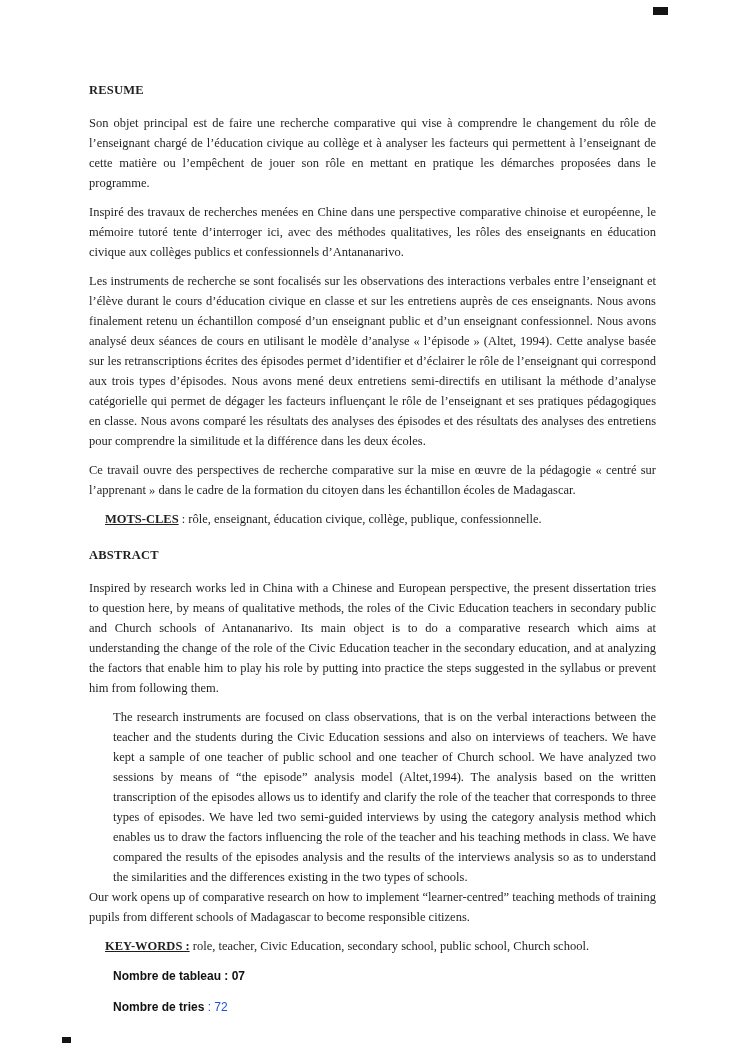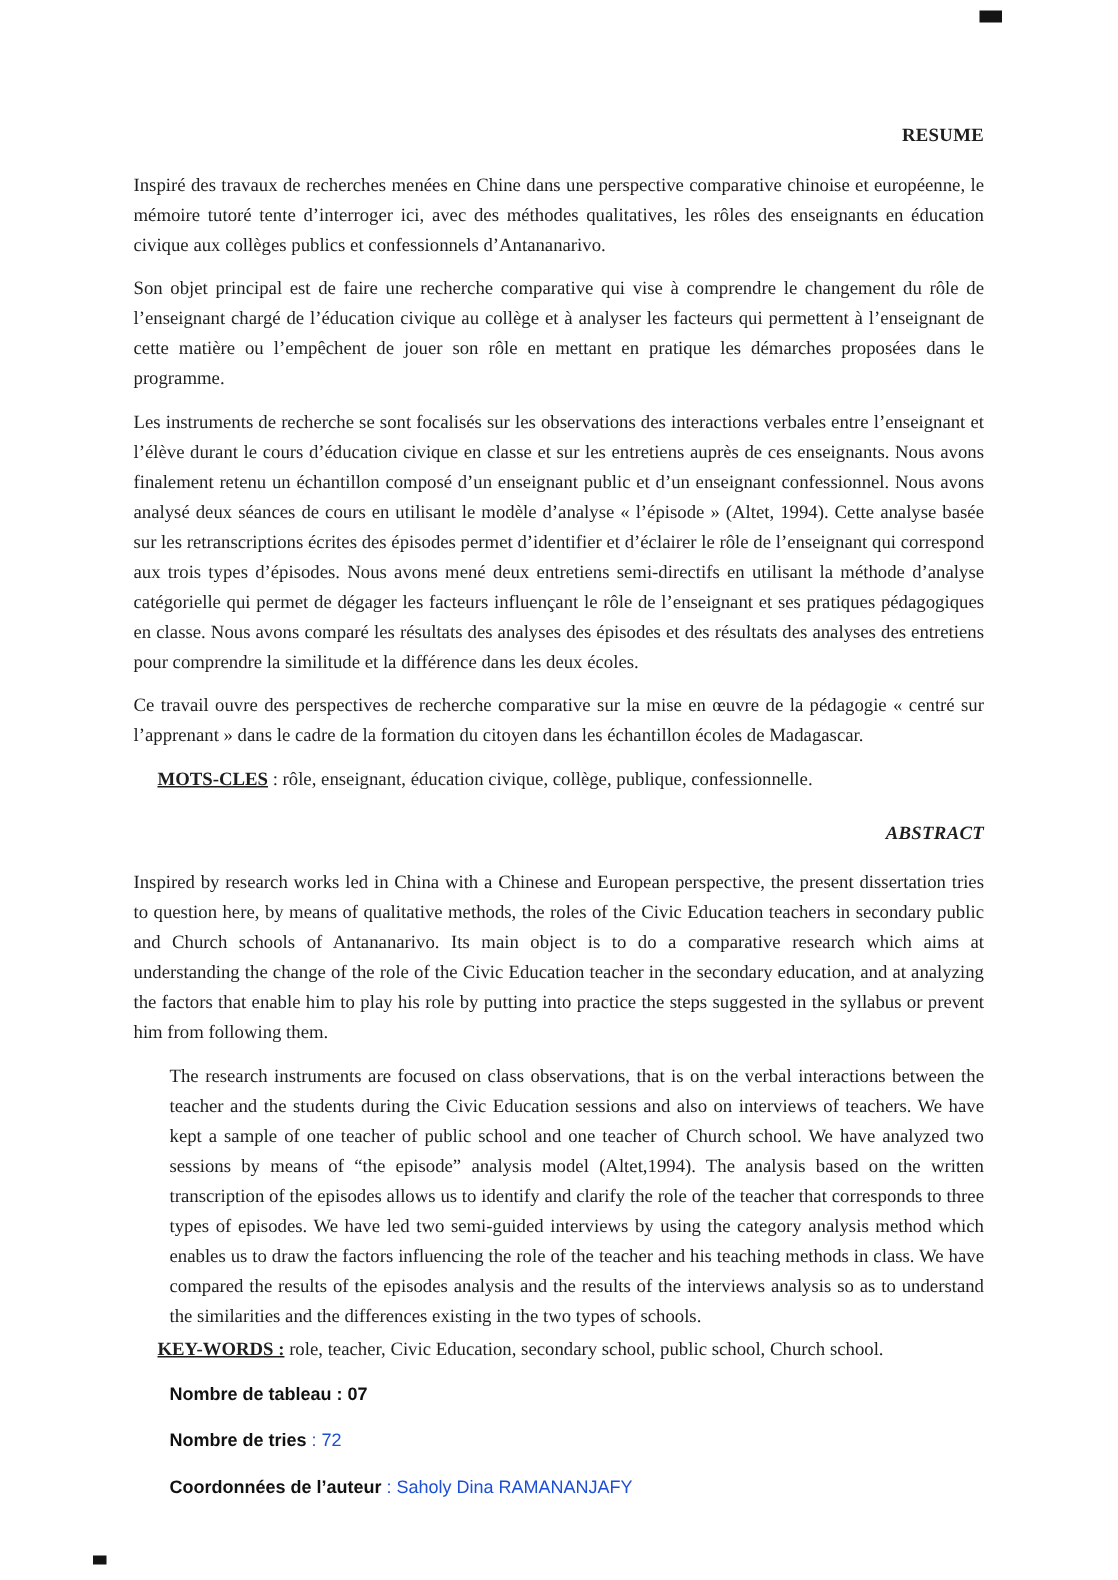--- a/index.html
+++ b/index.html
@@ -9,28 +9,28 @@
     overflow: hidden;
     color: #1f1f1f;
     font-family: "Liberation Serif", serif;
   }
   .page {
     box-sizing: border-box;
     width: 745px; height: 1053px;
     padding: 80px 89px 20px 89px;
   }
   .heading {
-    text-align: right;
+    text-align: left;
     font-weight: bold;
     font-size: 12.5px;
     line-height: 20px;
     margin: 0 0 13px 0;
     letter-spacing: 0.2px;
   }
-  .heading.abstract { margin-top: 16px; font-style: italic; }
+  .heading.abstract { margin-top: 16px; }
   .para {
     font-size: 12.5px;
     line-height: 20px;
     text-align: justify;
     margin: 0 0 9px 0;
   }
   .para.nogap { margin-bottom: 0; margin-left: 24px; }
   .kw-line {
     font-size: 12.5px;
     line-height: 20px;
@@ -52,39 +52,39 @@
   .speck.top-right { left: 653px; top: 7px; width: 15px; height: 8px; }
   .speck.bottom-left { left: 62px; top: 1037px; width: 9px; height: 6px; }
 </style>
 </head>
 <body>
 
 <div class="page">
 
   <h1 class="heading">RESUME</h1>
 
+  <p class="para">Son objet principal est de faire une recherche comparative qui vise à comprendre le changement du rôle de l’enseignant chargé de l’éducation civique au collège et à analyser les facteurs qui permettent à l’enseignant de cette matière ou l’empêchent de jouer son rôle en mettant en pratique les démarches proposées dans le programme.</p>
   <p class="para">Inspiré des travaux de recherches menées en Chine dans une perspective comparative chinoise et européenne, le mémoire tutoré tente d’interroger ici, avec des méthodes qualitatives, les rôles des enseignants en éducation civique aux collèges publics et confessionnels d’Antananarivo.</p>
-  <p class="para">Son objet principal est de faire une recherche comparative qui vise à comprendre le changement du rôle de l’enseignant chargé de l’éducation civique au collège et à analyser les facteurs qui permettent à l’enseignant de cette matière ou l’empêchent de jouer son rôle en mettant en pratique les démarches proposées dans le programme.</p>
   <p class="para">Les instruments de recherche se sont focalisés sur les observations des interactions verbales entre l’enseignant et l’élève durant le cours d’éducation civique en classe et sur les entretiens auprès de ces enseignants. Nous avons finalement retenu un échantillon composé d’un enseignant public et d’un enseignant confessionnel. Nous avons analysé deux séances de cours en utilisant le modèle d’analyse « l’épisode » (Altet, 1994). Cette analyse basée sur les retranscriptions écrites des épisodes permet d’identifier et d’éclairer le rôle de l’enseignant qui correspond aux trois types d’épisodes. Nous avons mené deux entretiens semi-directifs en utilisant la méthode d’analyse catégorielle qui permet de dégager les facteurs influençant le rôle de l’enseignant et ses pratiques pédagogiques en classe. Nous avons comparé les résultats des analyses des épisodes et des résultats des analyses des entretiens pour comprendre la similitude et la différence dans les deux écoles.</p>
   <p class="para">Ce travail ouvre des perspectives de recherche comparative sur la mise en œuvre de la pédagogie « centré sur l’apprenant » dans le cadre de la formation du citoyen dans les échantillon écoles de Madagascar.</p>
 
   <p class="kw-line"><span class="kw-label">MOTS-CLES</span><span> : rôle, enseignant, éducation civique, collège, publique, confessionnelle.</span></p>
 
   <h1 class="heading abstract">ABSTRACT</h1>
 
   <p class="para">Inspired by research works led in China with a Chinese and European perspective, the present dissertation tries to question here, by means of qualitative methods, the roles of the Civic Education teachers in secondary public and Church schools of Antananarivo. Its main object is to do a comparative research which aims at understanding the change of the role of the Civic Education teacher in the secondary education, and at analyzing the factors that enable him to play his role by putting into practice the steps suggested in the syllabus or prevent him from following them.</p>
   <p class="para nogap">The research instruments are focused on class observations, that is on the verbal interactions between the teacher and the students during the Civic Education sessions and also on interviews of teachers. We have kept a sample of one teacher of public school and one teacher of Church school. We have analyzed two sessions by means of “the episode” analysis model (Altet,1994). The analysis based on the written transcription of the episodes allows us to identify and clarify the role of the teacher that corresponds to three types of episodes. We have led two semi-guided interviews by using the category analysis method which enables us to draw the factors influencing the role of the teacher and his teaching methods in class. We have compared the results of the episodes analysis and the results of the interviews analysis so as to understand the similarities and the differences existing in the two types of schools.</p>
+  <p class="para">Our work opens up of comparative research on how to implement “learner-centred” teaching methods of training pupils from different schools of Madagascar to become responsible citizens.</p>
 
   <p class="kw-line"><span class="kw-label">KEY-WORDS :</span><span> role, teacher, Civic Education, secondary school, public school, Church school.</span></p>
 
   <div class="details">
 
     <p class="detail-row"><span class="detail-label">Nombre de tableau : 07</span><span class="detail-value"></span></p>
 
     <p class="detail-row"><span class="detail-label">Nombre de tries</span><span class="detail-value"> : 72</span></p>
 
-    <p class="detail-row"><span class="detail-label">Coordonnées de l’auteur</span><span class="detail-value"> : Saholy Dina RAMANANJAFY</span></p>
 
   </div>
 </div>
 
 <div class="speck top-right"></div>
 <div class="speck bottom-left"></div>
 
 </body></html>

